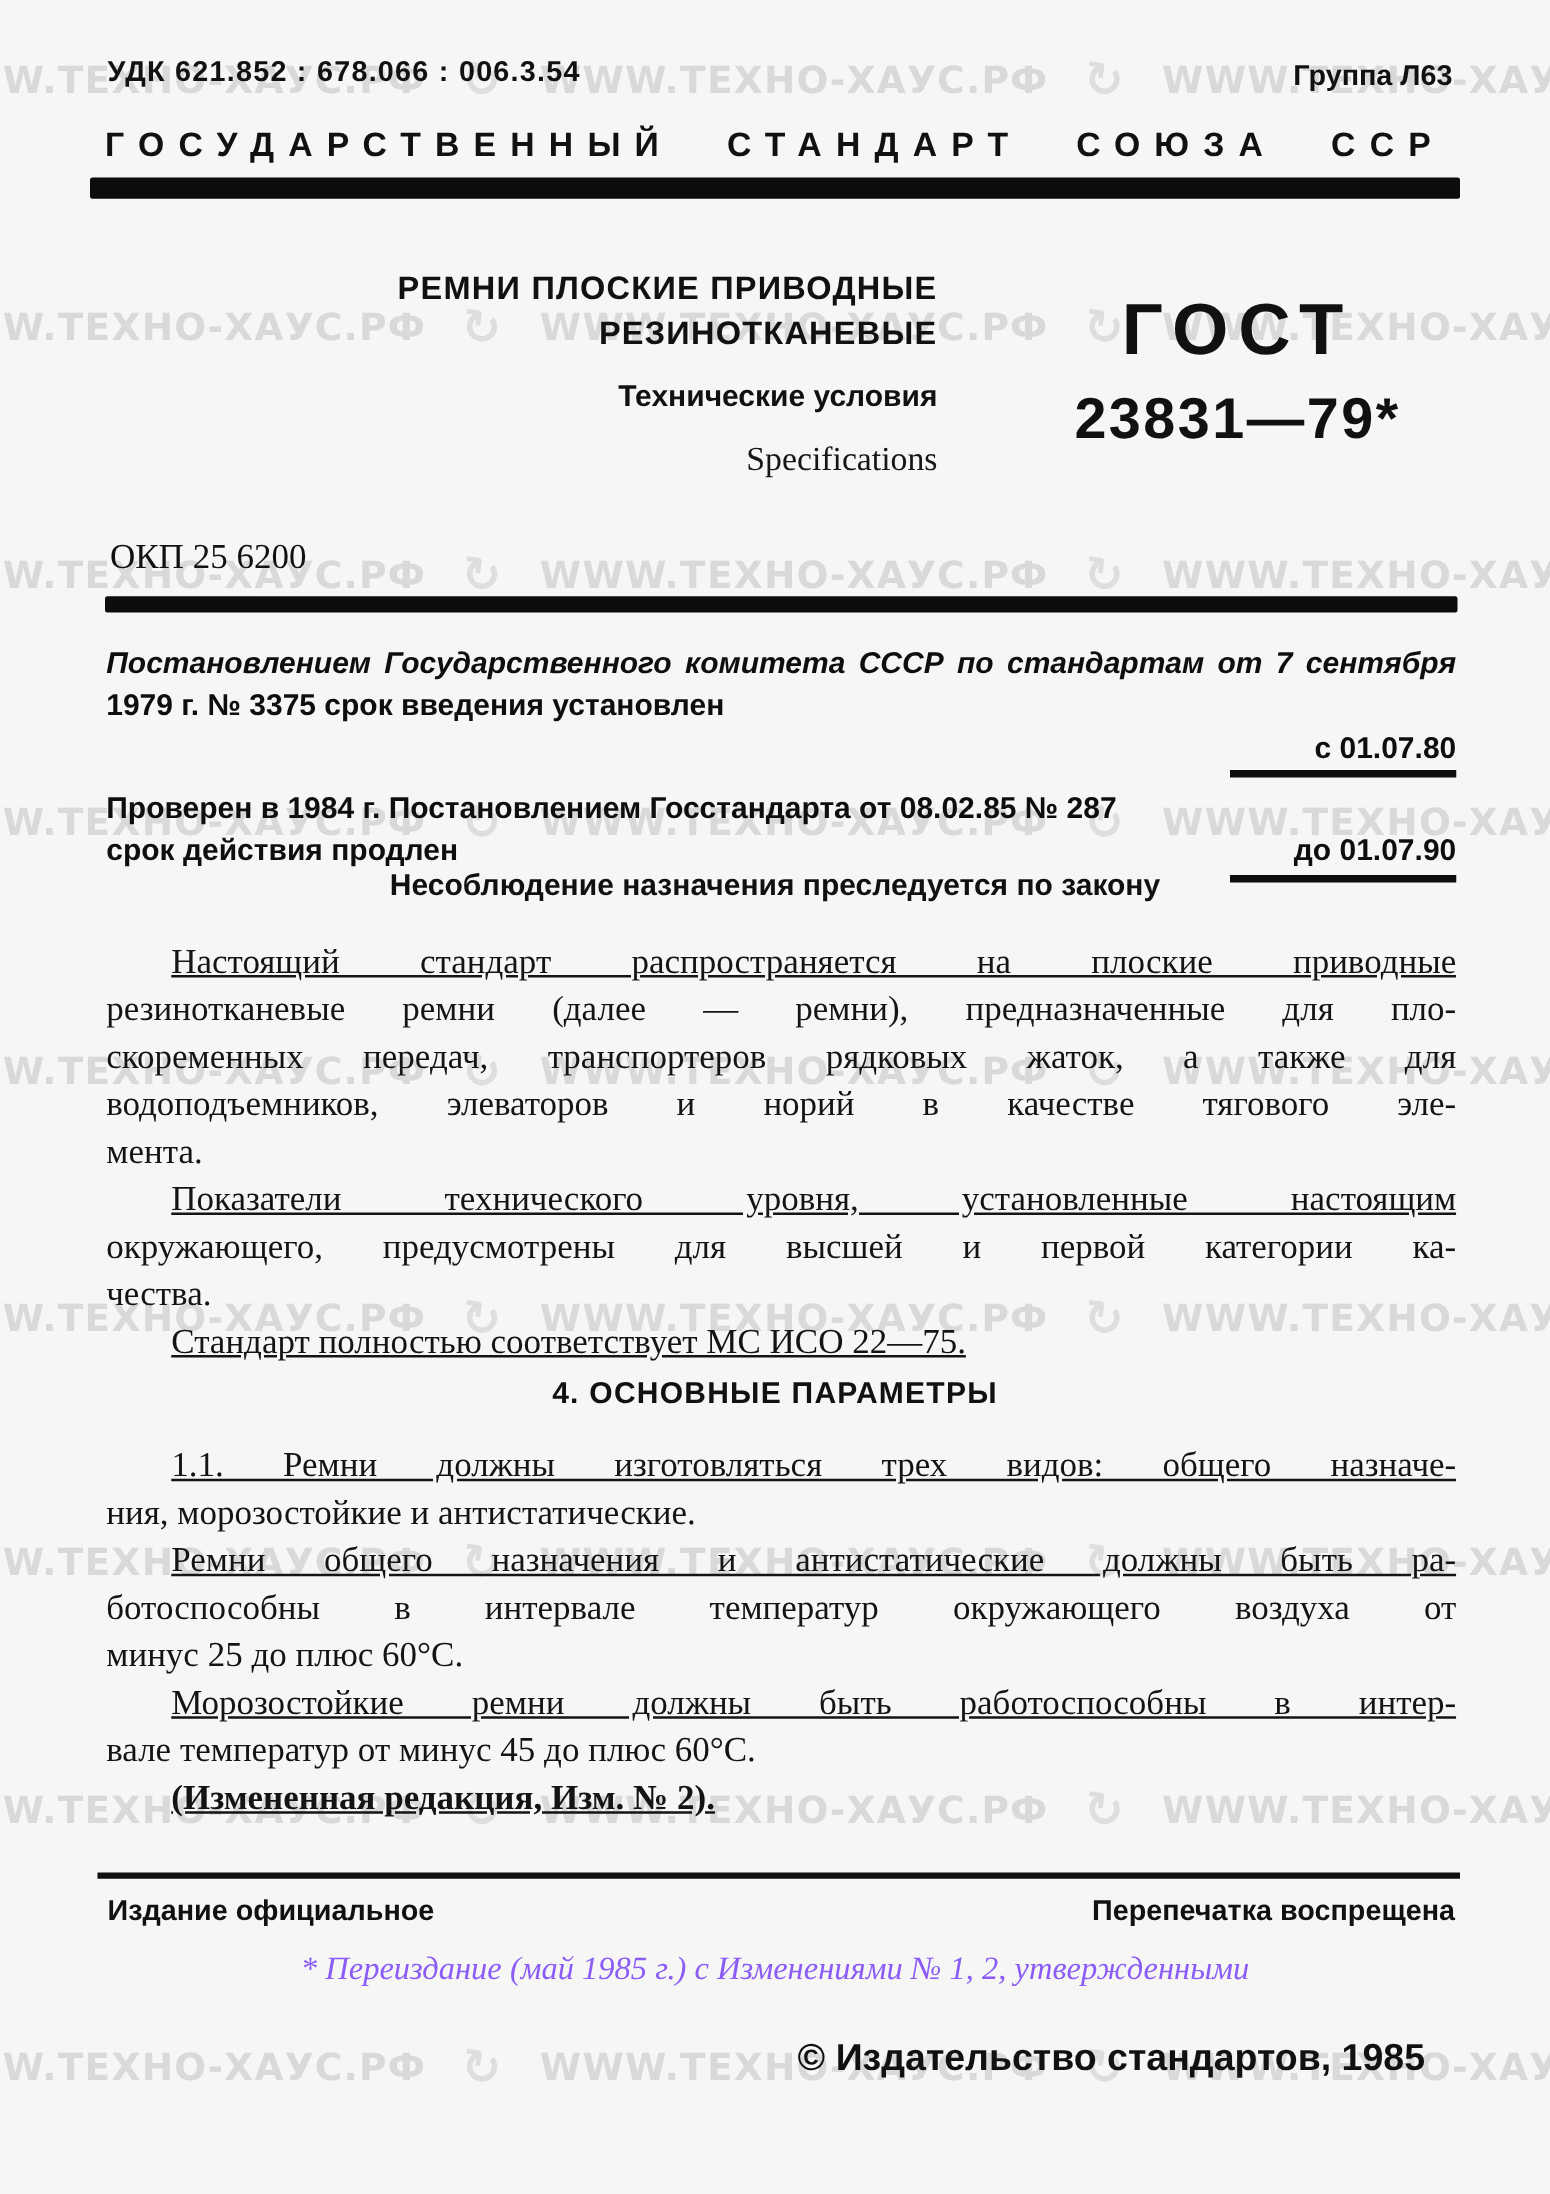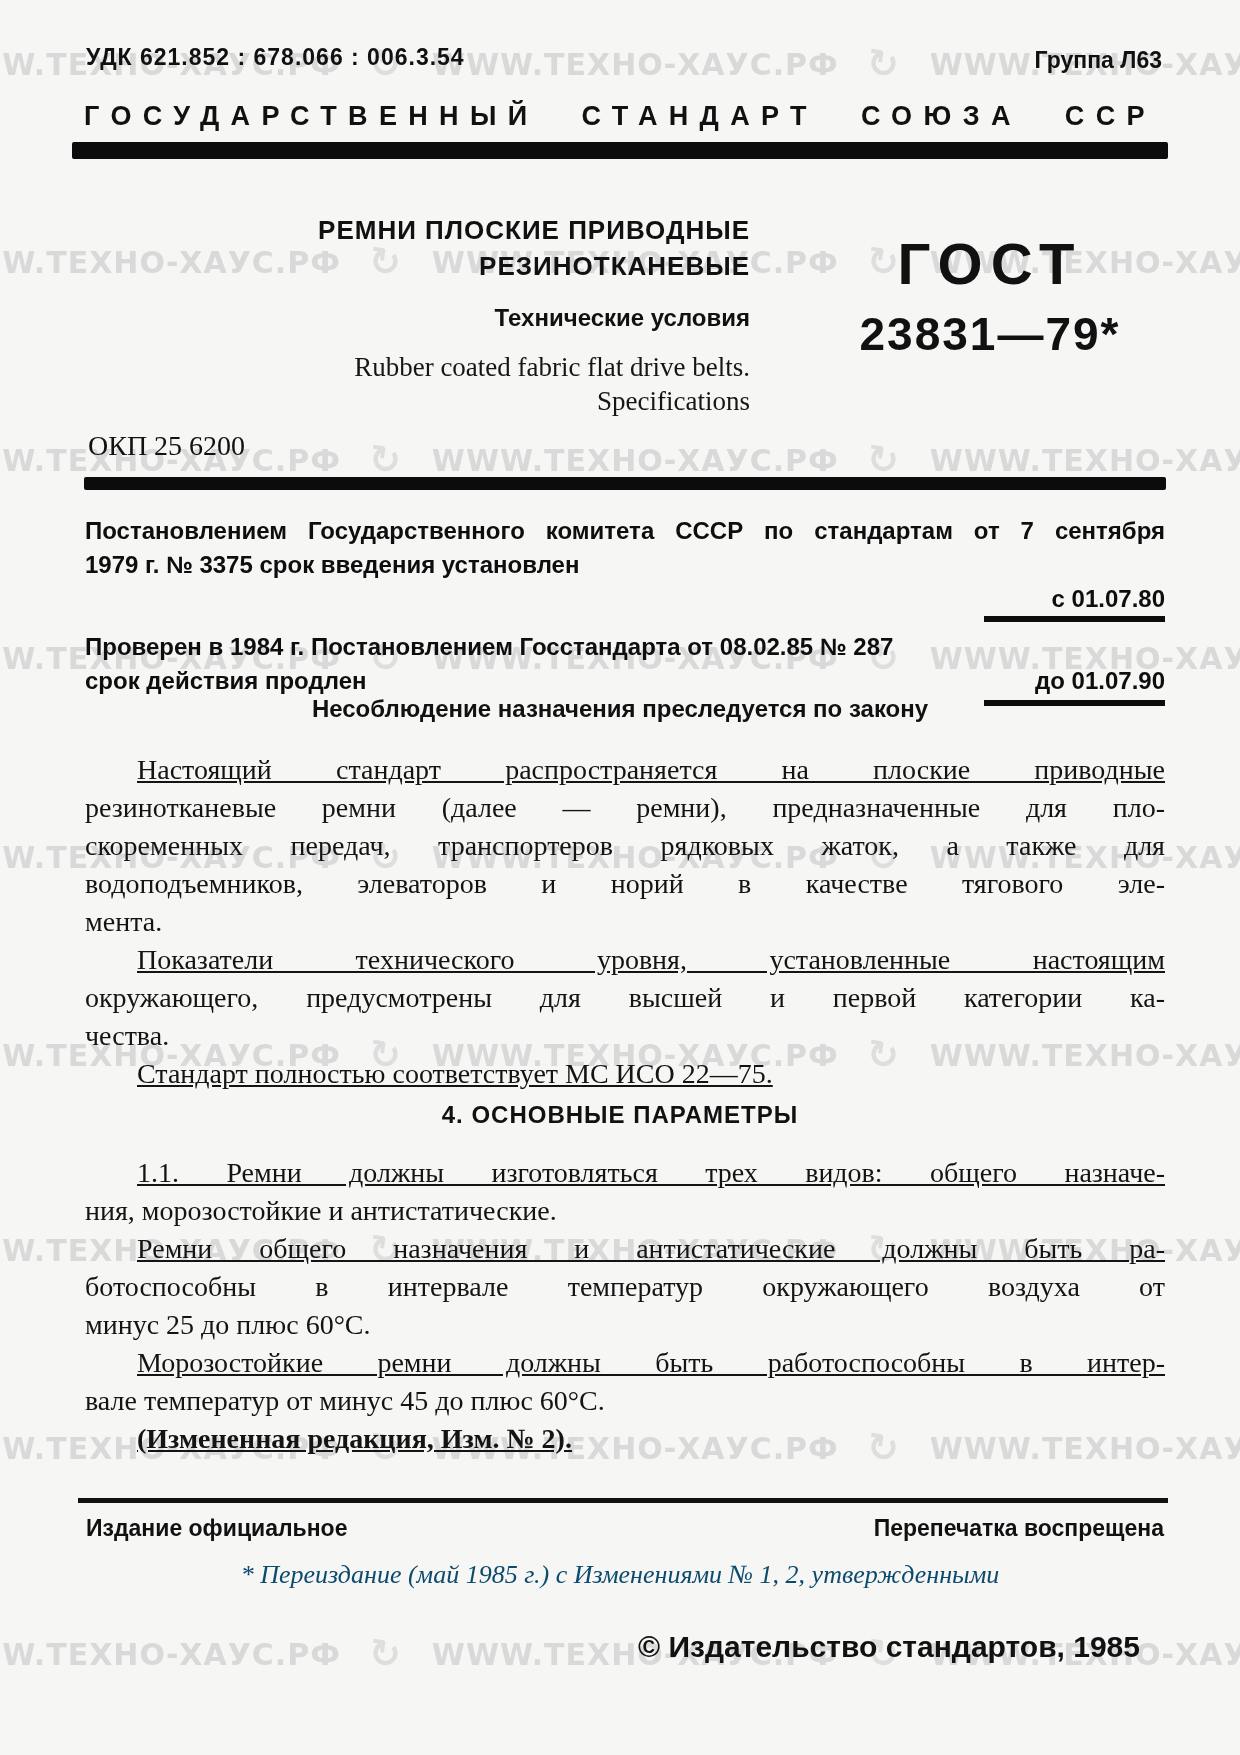--- a/index.html
+++ b/index.html
@@ -31,21 +31,21 @@
   .title-en   { margin-top:18px; font:27px "Liberation Serif",serif; line-height:34px; color:#161616; }
   .gost-block { position:absolute; top:230px; left:800px; width:380px; text-align:center; }
   .gost-word  { font:bold 58px "Liberation Sans",sans-serif; letter-spacing:8px; }
   .gost-num   { margin-top:10px; font:bold 46px "Liberation Sans",sans-serif; letter-spacing:2px; }
   .okp        { position:absolute; top:430px; left:88px; font:28px "Liberation Serif",serif; }
 
   
   .res   { position:absolute; top:514px; left:85px; width:1080px;
            font:bold 24px "Liberation Sans",sans-serif; color:#0e0e0e; }
   .res .rl { height:34px; line-height:34px; overflow:hidden; }
-  .res .rj { text-align:justify; }
+  .res .rj { text-align:justify;font-style:italic; }
   .res .rj::after { content:""; display:inline-block; width:100%; height:0; }
   .res-date { text-align:right; height:30px; line-height:30px; margin-top:2px; }
   .res-ul   { margin-left:auto; width:181px; height:6px; background:#0d0d0d; margin-top:2px; }
   .res-gap  { margin-top:8px; }
   .res-row  { display:flex; justify-content:space-between; align-items:baseline; height:34px; line-height:34px; margin-top:0px; }
 
   .notice { position:absolute; top:695px; left:0; width:100%; text-align:center;
             font:bold 24px "Liberation Sans",sans-serif; }
 
   
@@ -59,21 +59,21 @@
   .ind  { text-indent:52px;text-decoration:underline; }
   .sec-head { position:absolute; top:1101px; left:0; width:100%; text-align:center;
               font:bold 24px "Liberation Sans",sans-serif; letter-spacing:1px; }
   .amendment { font-weight:bold; }
 
   
   .rule      { position:absolute; top:1498px; left:78px; width:1090px; height:5px; background:#111; }
   .foot-left { position:absolute; top:1515px; left:86px;  font:bold 23px "Liberation Sans",sans-serif; }
   .foot-right{ position:absolute; top:1515px; right:76px; font:bold 23px "Liberation Sans",sans-serif; }
   .footnote  { position:absolute; top:1556px; left:120px; width:1000px; text-align:center;
-               font:italic 26px "Liberation Serif",serif; line-height:37px; color:#0c4a6e; }
+               font:italic 26px "Liberation Serif",serif; line-height:37px; color:#8b5cf6; }
   .copyright { position:absolute; top:1630px; right:100px; font:bold 30px "Liberation Sans",sans-serif; }
 </style>
 </head>
 <body>
 
 <div class="layer">
   <div class="wm-row" style="top:44px">
     <span class="wm-unit">
         <span>WWW.ТЕХНО-ХАУС.РФ</span>
         <span class="wm-logo">↻</span>
@@ -206,21 +206,20 @@
   <div class="udk">УДК 621.852 : 678.066 : 006.3.54</div>
   <div class="group">Группа Л63</div>
   <div class="banner">ГОСУДАРСТВЕННЫЙ СТАНДАРТ СОЮЗА ССР</div>
   <div class="bar1"></div>
 
   <div class="title-left">
     <div class="title-ru">РЕМНИ ПЛОСКИЕ ПРИВОДНЫЕ</div>
     <div class="title-ru">РЕЗИНОТКАНЕВЫЕ</div>
     <div class="title-sub">Технические условия</div>
     <div class="title-en">
-      <div>Rubber coated fabric flat drive belts.</div>
       <div>Specifications</div>
     </div>
   </div>
 
   <div class="gost-block">
     <div class="gost-word">ГОСТ</div>
     <div class="gost-num">23831—79*</div>
   </div>
 
   <div class="okp">ОКП 25 6200</div>

